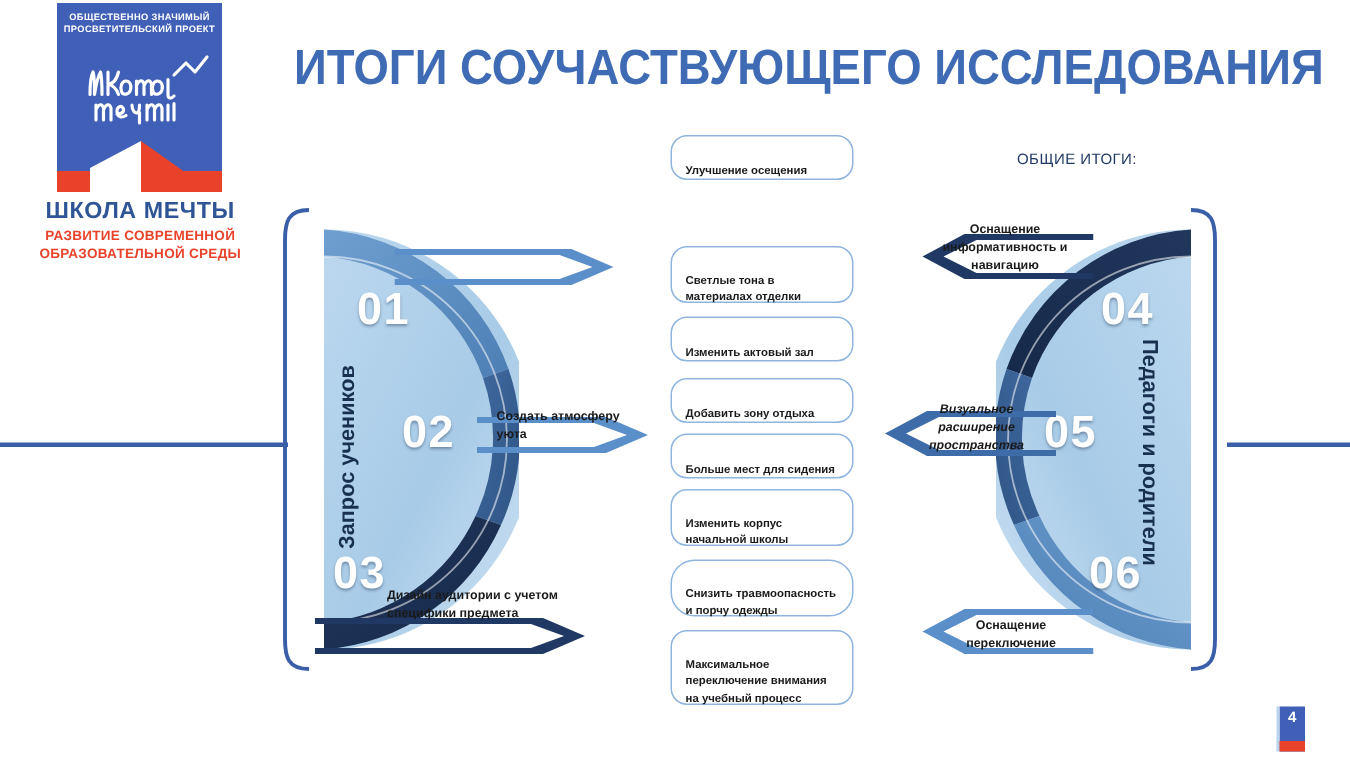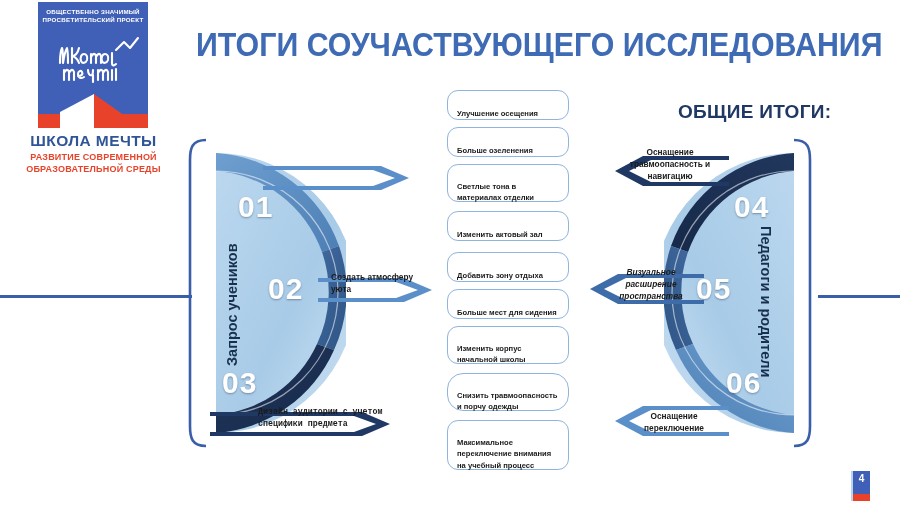--- a/index.html
+++ b/index.html
@@ -32,21 +32,21 @@
 
   
   .title{
     position:absolute;left:196px;top:26px;
     font-size:33px;font-weight:bold;color:#3f6bb5;
     letter-spacing:0px;white-space:nowrap;
     transform:scaleX(0.92);transform-origin:left center;
   }
   .subtitle{
     position:absolute;left:678px;top:101px;
-    font-size:19px;font-weight:bold;color:#1f3864;letter-spacing:.3px;
+    font-size:10px;font-weight:normal;color:#1f3864;letter-spacing:.3px;
   }
 
   
   .bracket{position:absolute;}
   .bracket svg{display:block;}
 
   
   .circle-box{position:absolute;}
   .circle-box svg{display:block;}
   .cnum{
@@ -196,21 +196,21 @@
   <div class="arrow-label" style="left:331px;top:271px;width:92px;">
     <span>Создать атмосферу</span><br>
     <span>уюта</span>
   </div>
 
   <div class="arrow" style="left:210px;top:400px;">
     <svg width="194" height="48" viewBox="0 0 194 48">
       <path d="M0 12 L152 12 L180 24 L152 36 L0 36 L0 32 L144 32 L166 24 L144 16 L0 16 Z" fill="#1f3864"></path>
     </svg>
   </div>
-  <div class="arrow-label" style="left:258px;top:406px;width:126px;font-family:Liberation Mono, monospace;">
+  <div class="arrow-label" style="left:258px;top:390px;width:126px;">
     <span>Дизайн аудитории с учетом</span><br>
     <span>специфики предмета</span>
   </div>
 
   <div class="circle-box" style="left:664px;top:148px;">
     <svg width="150" height="290" viewBox="0 0 150 290">
       <defs>
         <linearGradient id="rgFill" x1="1" y1="0" x2="0" y2="1">
           <stop offset="0%" stop-color="#bcd8ef"></stop>
           <stop offset="55%" stop-color="#a8cbe7"></stop>
@@ -241,21 +241,21 @@
     <div class="cvert r" style="left:110px;top:78px;">Педагоги и родители</div>
   </div>
 
   <div class="arrow" style="left:613px;top:140px;">
     <svg width="116" height="62" viewBox="0 0 116 62">
       <path d="M116 16 L30 16 L2 31 L30 46 L116 46 L116 42 L38 42 L16 31 L38 20 L116 20 Z" fill="#1f3864"></path>
     </svg>
   </div>
   <div class="arrow-label c" style="left:622px;top:146px;width:96px;">
     <span>Оснащение</span><br>
-    <span>травмоопасность и</span><br>
+    <span>информативность и</span><br>
     <span>навигацию</span>
   </div>
 
   <div class="arrow" style="left:588px;top:258px;">
     <svg width="116" height="62" viewBox="0 0 116 62">
       <path d="M116 16 L30 16 L2 31 L30 46 L116 46 L116 42 L38 42 L16 31 L38 20 L116 20 Z" fill="#3d6ca8"></path>
     </svg>
   </div>
   <div class="arrow-label c" style="left:608px;top:266px;width:86px;font-style:italic;">
     <span>Визуальное</span><br>
@@ -267,21 +267,20 @@
     <svg width="116" height="58" viewBox="0 0 116 58">
       <path d="M116 14 L30 14 L2 29 L30 44 L116 44 L116 40 L38 40 L16 29 L38 18 L116 18 Z" fill="#5b8fc9"></path>
     </svg>
   </div>
   <div class="arrow-label c" style="left:625px;top:410px;width:98px;">
     <span>Оснащение</span><br>
     <span>переключение</span>
   </div>
 
   <div class="pill" style="top:90px;height:28px;">Улучшение осещения</div>
-  <div class="pill" style="top:127px;height:28px;">Больше озеленения</div>
   <div class="pill" style="top:164px;height:38px;">Светлые тона в материалах отделки</div>
   <div class="pill" style="top:211px;height:28px;">Изменить актовый зал</div>
   <div class="pill" style="top:252px;height:28px;">Добавить зону отдыха</div>
   <div class="pill" style="top:289px;height:24px;">Больше мест для сидения</div>
   <div class="pill" style="top:326px;height:38px;">Изменить корпус начальной школы</div>
   <div class="pill" style="top:373px;height:38px;border-radius:16px;">Снизить травмоопасность и порчу одежды</div>
   <div class="pill" style="top:420px;height:50px;">Максимальное переключение внимания на учебный процесс</div>
 
   <div class="badge">
     <div class="edge"></div>

